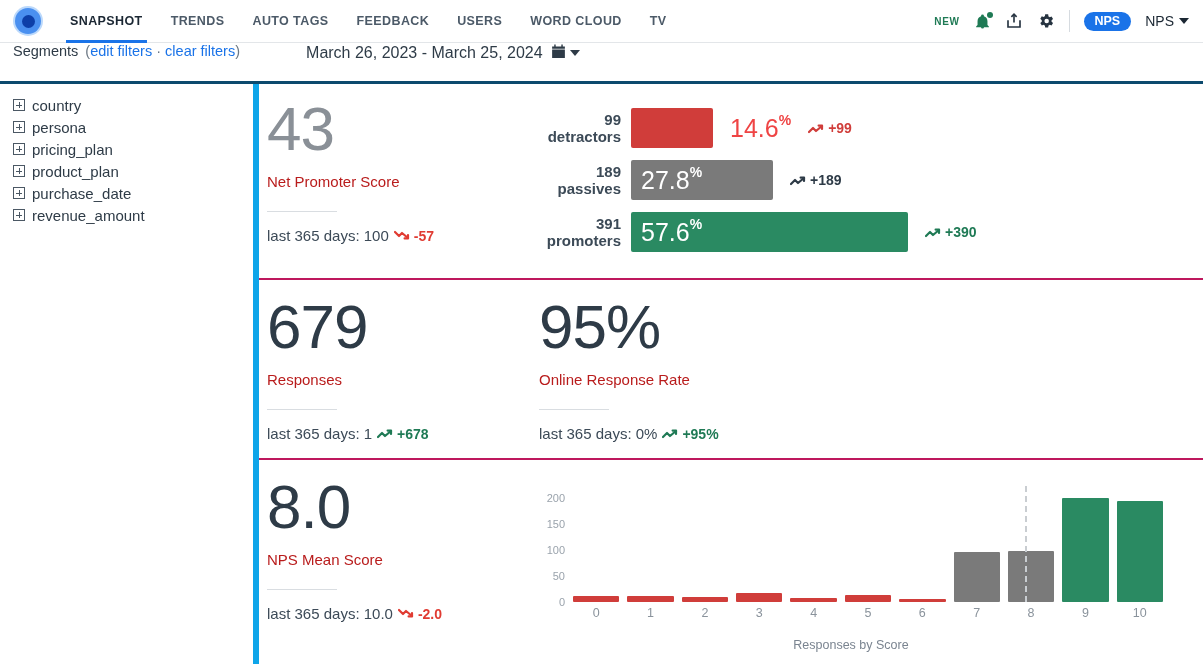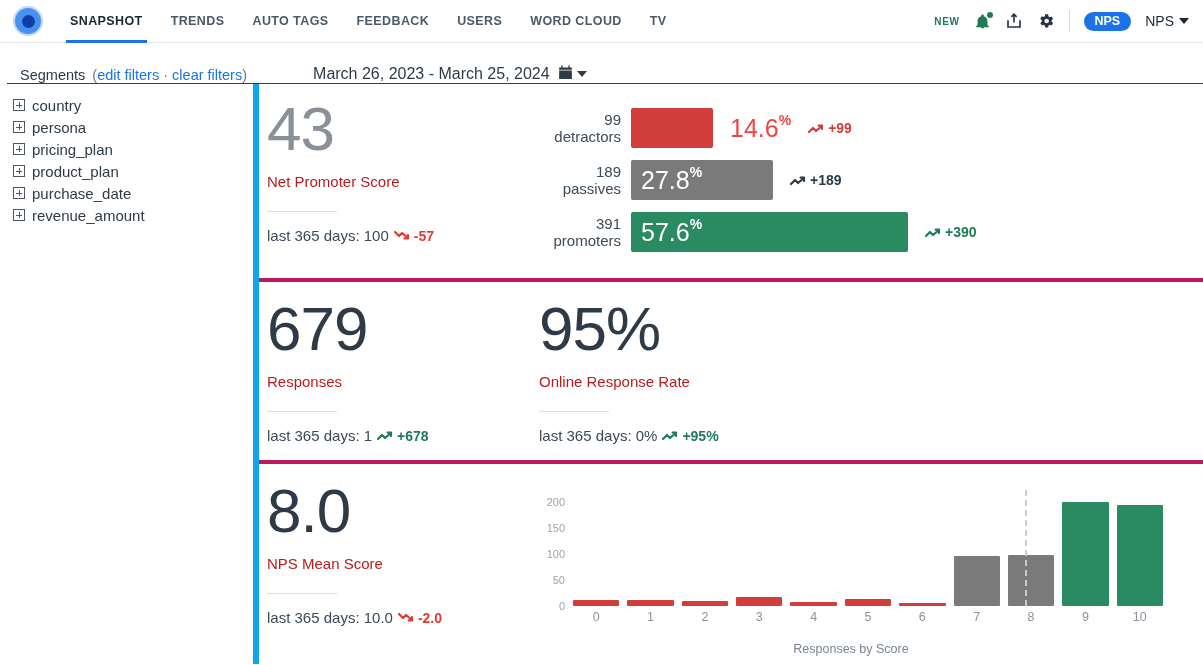--- a/index.html
+++ b/index.html
@@ -72,24 +72,23 @@
   }
   .nps-label { font-size: 14px; color: #1b2733; display: flex; align-items: center; gap: 5px; cursor: pointer; }
   .caret-d {
     width: 0; height: 0; border-left: 5px solid transparent; border-right: 5px solid transparent;
     border-top: 6px solid #1b2733;
   }
 
   
   #segbar {
     height: 41px;
-    border-bottom: 1px solid #0c4a6e;
-    display: flex; align-items: flex-end;
+    border-bottom: 3px solid #0c4a6e;
+    display: flex; align-items: flex-start;
     font-size: 14.5px;
-    margin-left: 7px;
   }
   #segbar .seg-title { padding-left: 13px; color: #2e3b47; }
   #segbar .seg-filters { margin-left: 7px; color: #6b7783; }
   #segbar .seg-filters a { color: #1a73e8; text-decoration: none; cursor: pointer; }
   #daterange {
     margin-left: 66px;
     display: flex; align-items: center; gap: 7px;
     font-size: 16px; color: #2e3b47; cursor: pointer;
   }
   .cal-icon { font-size: 15px; line-height: 1; }
@@ -112,21 +111,21 @@
   }
   .plus-box::before, .plus-box::after {
     content: ""; position: absolute; background: #4b5864;
   }
   .plus-box::before { left: 2px; right: 2px; top: 4.5px; height: 1.4px; }
   .plus-box::after { top: 2px; bottom: 2px; left: 4.5px; width: 1.4px; }
 
   #main { flex: 1; position: relative; }
 
   .row { display: flex; position: relative; }
-  .hr-row { border-bottom: 4px solid #be185d; }
+  .hr-row { border-bottom: 2px solid #be185d; }
 
   
   .metric { padding-left: 8px; }
   .metric .big {
     font-size: 62px; line-height: 1.05; font-weight: 300;
     color: #8a9097; letter-spacing: -1px;
   }
   .metric .big.dark { color: #2e3b47; }
   .metric .cap {
     font-size: 15px; color: #b91c1c; margin-top: 12px;
@@ -140,21 +139,21 @@
   .delta.down { color: #e03b32; }
   .trend-svg { display: block; }
 
   
   #dist { padding-top: 12px; flex: 1; }
   .dist-row { display: flex; align-items: center; margin-bottom: 12px; }
   .dist-labels {
     width: 90px; text-align: right; font-size: 15px; line-height: 1.15;
     color: #3c4a57; margin-right: 10px;
   }
-  .dist-labels .num { display: block; }
+  .dist-labels .num { display: block; font-weight: bold; }
   .dist-bar {
     height: 40px; display: flex; align-items: center;
     border-radius: 2px; color: #fff; padding-left: 10px;
   }
   .dist-bar .pct { font-size: 25px; font-weight: 300; }
   .dist-bar .pct sup { font-size: 14px; font-weight: bold; top: -2px; position: relative; }
   .dist-out {
     font-size: 25px; font-weight: 300; color: #ef4444; margin-left: 17px;
   }
   .dist-out sup { font-size: 14px; font-weight: bold; position: relative; top: -2px; }

